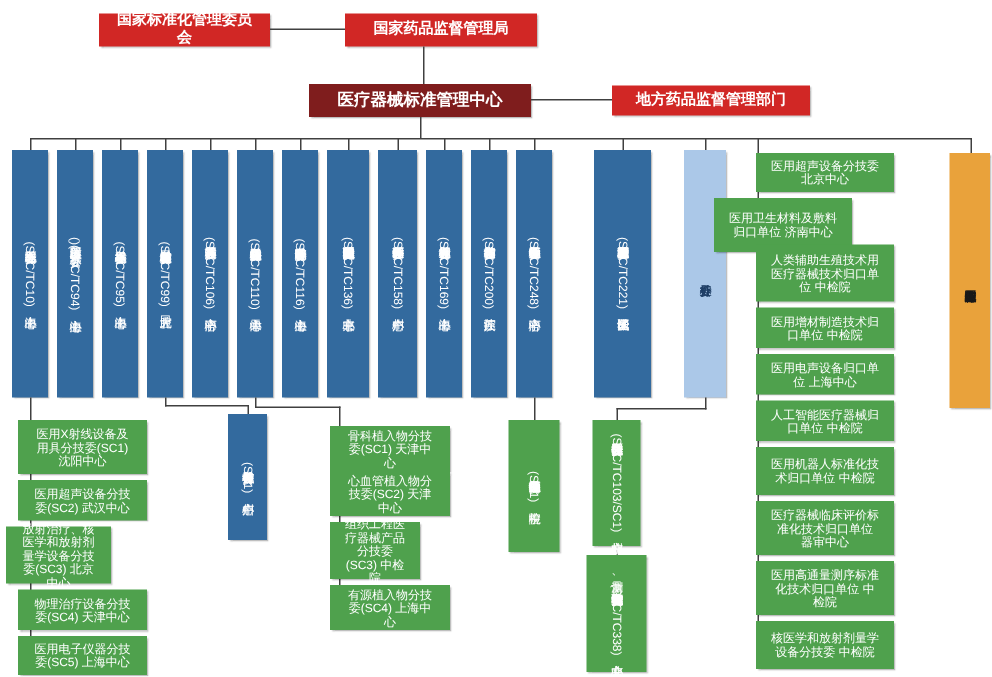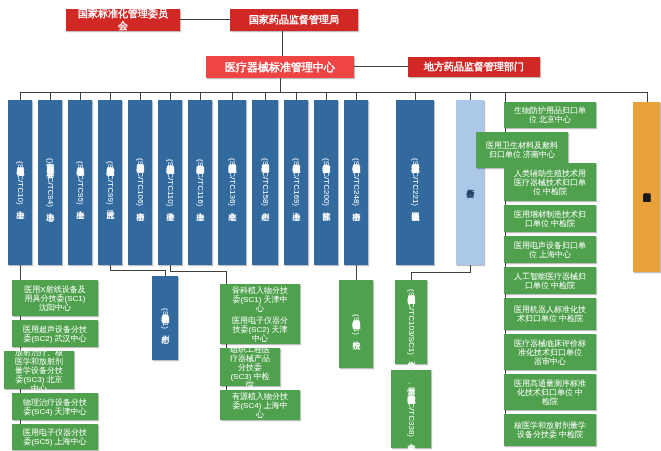--- a/index.html
+++ b/index.html
@@ -3,21 +3,21 @@
 <meta charset="utf-8">
 <style>
   html,body{margin:0;padding:0}
   .stage{position:relative;width:661px;height:451px;background:#ffffff;
          font-family:"Liberation Sans",sans-serif;overflow:hidden}
   .box{position:absolute;box-sizing:border-box;display:flex;align-items:center;justify-content:center;
        text-align:center;font-size:8px;line-height:9px;padding:10px;color:#fff;
        box-shadow:1px 1px 1px rgba(0,0,0,.25)}
   .vtext{writing-mode:vertical-rl;text-orientation:mixed;line-height:11px}
   .red{background:#d12725}
-  .purple{background:#ef4444}
+  .purple{background:#7f1d1d}
   .blue{background:#336a9e}
   .lightblue{background:#abc8e8;color:#1f3f66}
   .green{background:#4fa14d}
   .orange{background:#e9a23b;color:#1a1a1a}
   .toplabel{font-size:10px;line-height:12px;font-weight:bold}
   .midlabel{font-size:11px;line-height:13px;font-weight:bold}
   .line{position:absolute;background:#404040}
 </style>
 </head>
 <body>
@@ -76,34 +76,34 @@
 
   <div class="line" style="left:110px;top:265px;width:1px;height:6px"></div>
   <div class="line" style="left:110px;top:270px;width:56px;height:1px"></div>
   <div class="line" style="left:165px;top:270px;width:1px;height:7px"></div>
   <div class="box blue vtext" style="left:152px;top:276px;width:26px;height:84px">齿科设备与器械分技委(SC1)广州中心</div>
 
   <div class="line" style="left:170px;top:265px;width:1px;height:7px"></div>
   <div class="line" style="left:170px;top:271px;width:57px;height:1px"></div>
   <div class="line" style="left:226px;top:271px;width:1px;height:134px"></div>
   <div class="box green" style="left:220px;top:284px;width:80px;height:30px">骨科植入物分技委(SC1) 天津中心</div>
-  <div class="box green" style="left:220px;top:314px;width:80px;height:30px">医用电子仪器分技委(SC2) 天津中心</div>
+  <div class="box green" style="left:220px;top:314px;width:80px;height:30px">心血管植入物分技委(SC2) 天津中心</div>
   <div class="box green" style="left:220px;top:348px;width:60px;height:38px">组织工程医疗器械产品分技委(SC3) 中检院</div>
   <div class="box green" style="left:220px;top:390px;width:80px;height:30px">有源植入物分技委(SC4) 上海中心</div>
 
   <div class="line" style="left:356px;top:265px;width:1px;height:15px"></div>
   <div class="box green vtext" style="left:339px;top:280px;width:34px;height:88px">纳米医疗器械生物学评价分技委(SC1)中检院</div>
 
   <div class="line" style="left:470px;top:265px;width:1px;height:8px"></div>
   <div class="line" style="left:411px;top:272px;width:60px;height:1px"></div>
   <div class="line" style="left:411px;top:272px;width:1px;height:108px"></div>
   <div class="box green vtext" style="left:395px;top:280px;width:32px;height:84px">医用光学和仪器分技委(SAC/TC103/SC1)杭州中心</div>
   <div class="box green vtext" style="left:391px;top:370px;width:40px;height:78px">测量、控制和实验室电器设备安全标委会(SAC/TC338)北京中心</div>
 
-  <div class="box green" style="left:504px;top:102px;width:92px;height:26px">生物防护用品归口单位 北京中心</div>
+  <div class="box green" style="left:504px;top:102px;width:92px;height:26px">医用超声设备分技委 北京中心</div>
   <div class="box green" style="left:476px;top:132px;width:92px;height:36px">医用卫生材料及敷料归口单位 济南中心</div>
   <div class="box green" style="left:504px;top:163px;width:92px;height:38px">人类辅助生殖技术用医疗器械技术归口单位 中检院</div>
   <div class="box green" style="left:504px;top:205px;width:92px;height:27px">医用增材制造技术归口单位 中检院</div>
   <div class="box green" style="left:504px;top:267px;width:92px;height:27px">人工智能医疗器械归口单位 中检院</div>
   <div class="box green" style="left:504px;top:236px;width:92px;height:27px">医用电声设备归口单位 上海中心</div>
   <div class="box green" style="left:504px;top:298px;width:92px;height:32px">医用机器人标准化技术归口单位 中检院</div>
   <div class="box green" style="left:504px;top:334px;width:92px;height:36px">医疗器械临床评价标准化技术归口单位 器审中心</div>
   <div class="box green" style="left:504px;top:374px;width:92px;height:36px">医用高通量测序标准化技术归口单位 中检院</div>
   <div class="box green" style="left:504px;top:414px;width:92px;height:32px">核医学和放射剂量学设备分技委 中检院</div>
 

